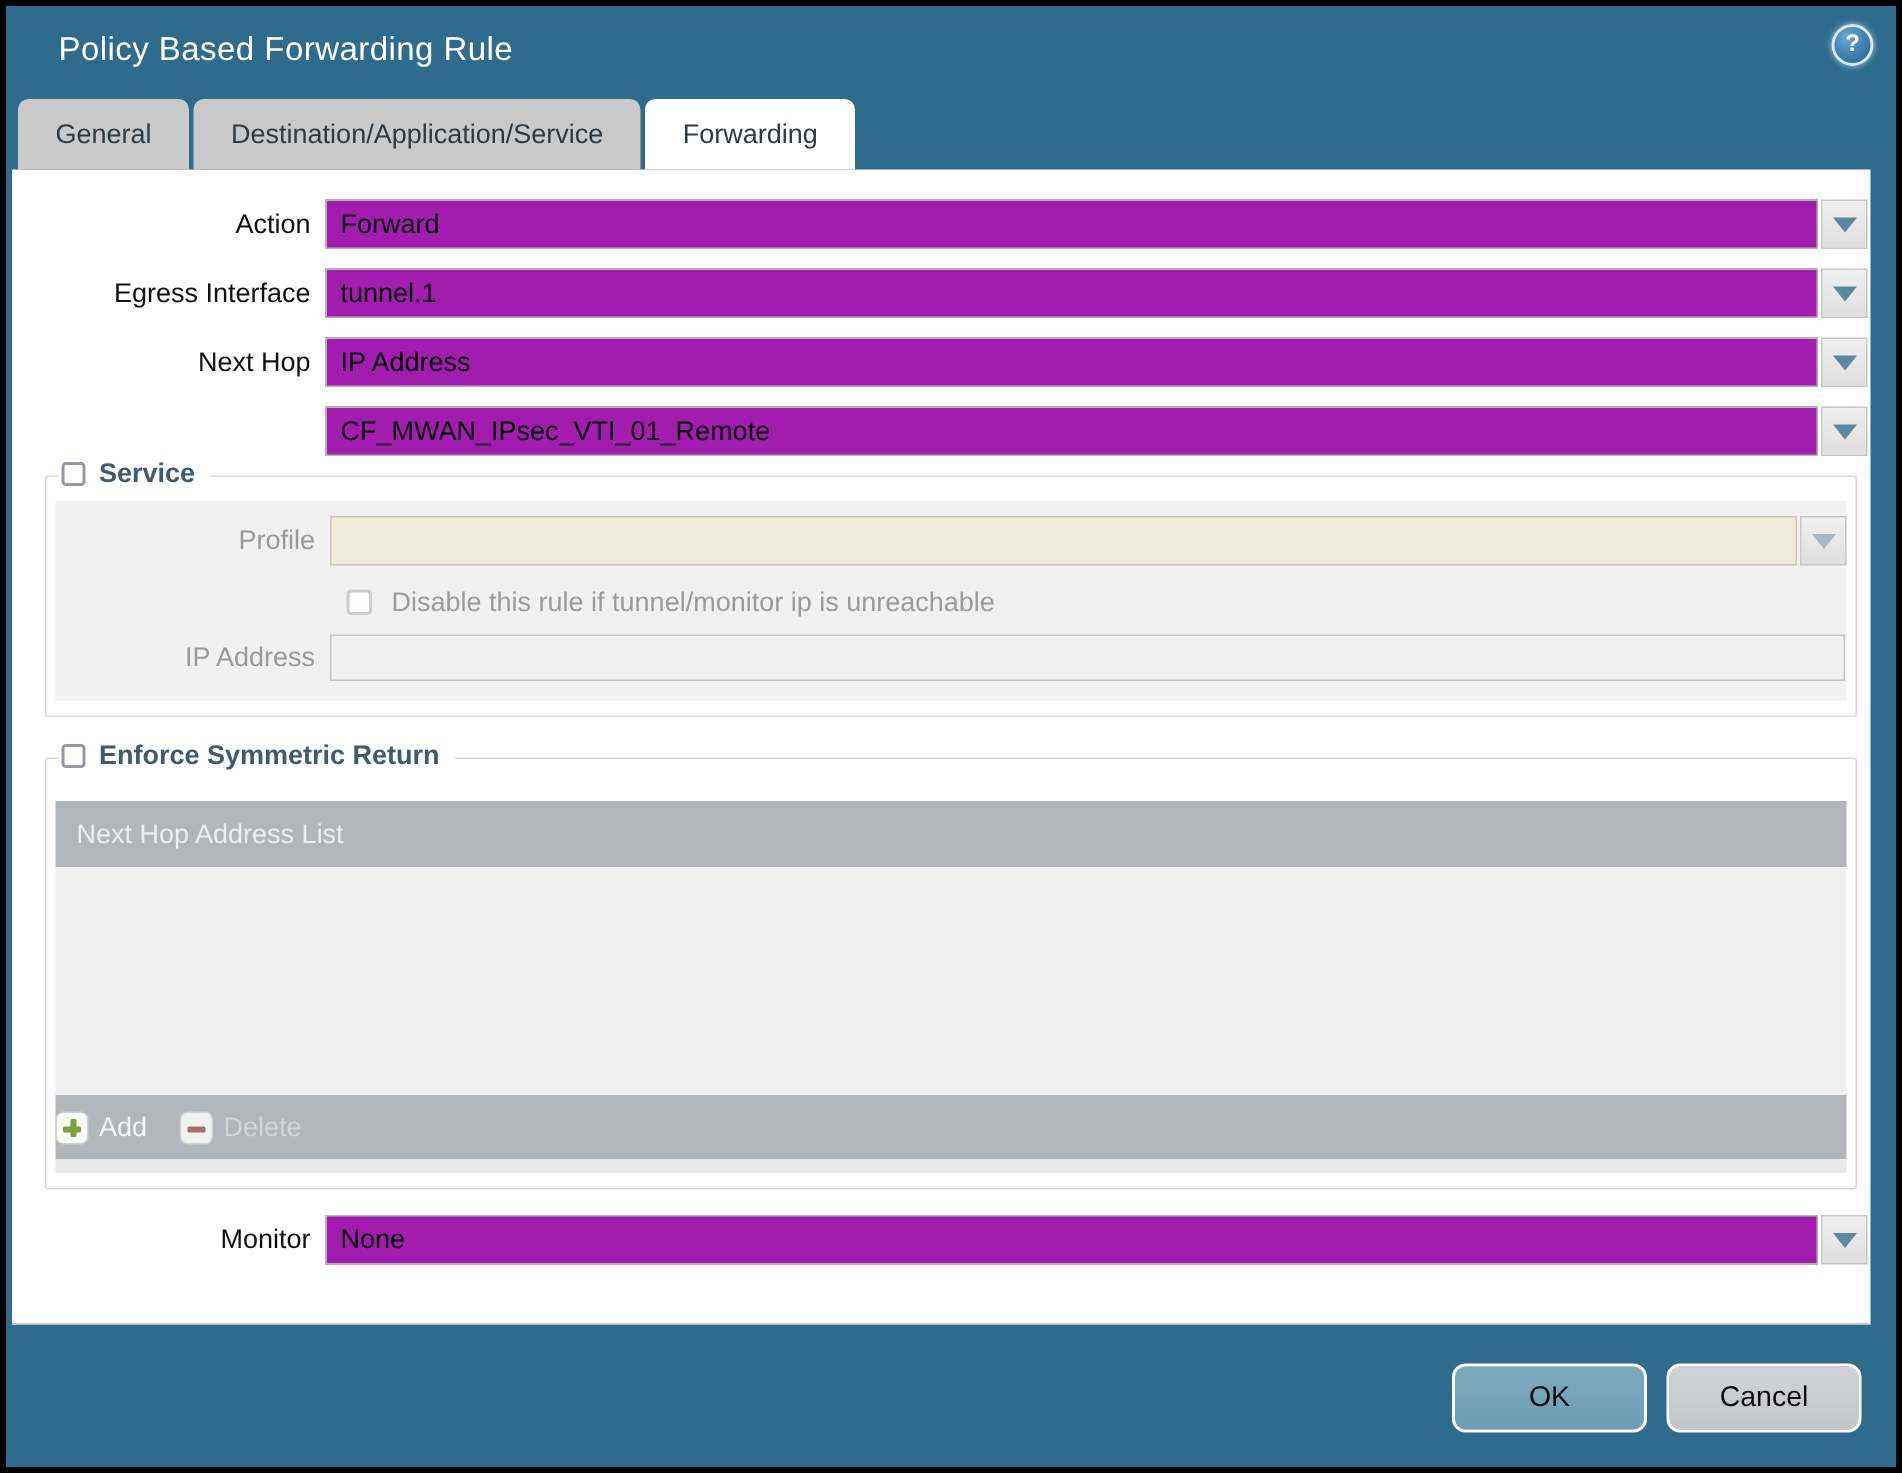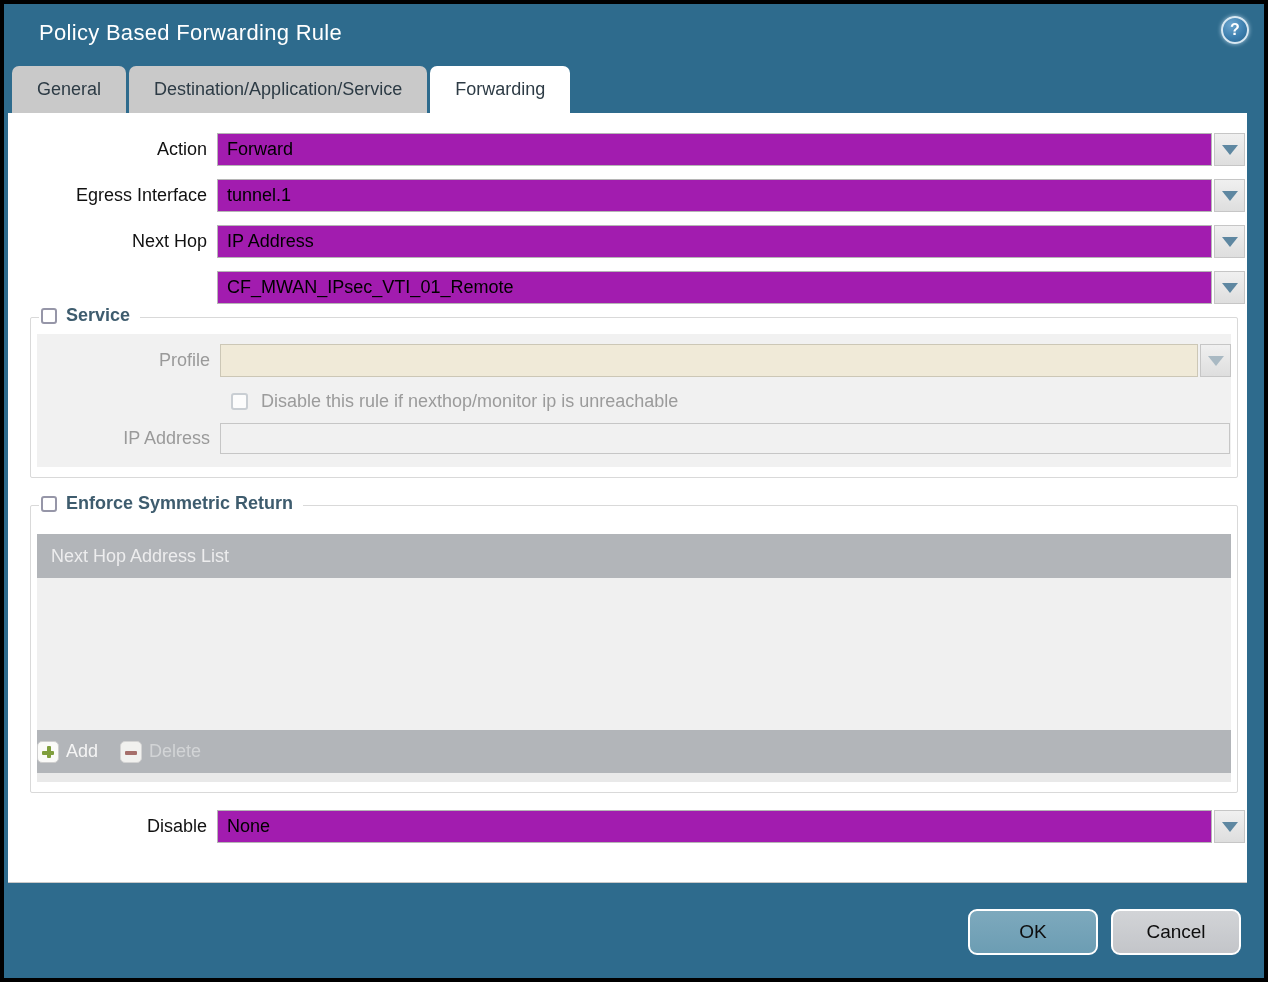--- a/index.html
+++ b/index.html
@@ -250,21 +250,21 @@
           <div class="panel-label">Profile</div>
           <div class="combo cream">
             <input type="text" readonly="" value="" style="">
             <div class="dd-btn disabled">
               <span class="dd-arrow"></span>
             </div>
           </div>
         </div>
         <div class="cb-row">
           <div class="cb disabled"></div>
-          <div class="cb-label">Disable this rule if nexthop/monitor ip is unreachable</div>
+          <div class="cb-label">Disable this rule if tunnel/monitor ip is unreachable</div>
         </div>
         <div class="panel-row ip-row">
           <div class="panel-label">IP Address</div>
           <input type="text" class="text-field" readonly="" value="" style="">
         </div>
       </div>
     </div>
 
     <div class="group symmetric">
       <div class="legend">
@@ -284,21 +284,21 @@
           <div class="tbl-btn disabled">
             <span class="mini-icon minus"></span>
             <span class="tbl-btn-label">Delete</span>
           </div>
         </div>
         <div class="nh-strip"></div>
       </div>
     </div>
 
     <div class="form-row schedule-row">
-      <div class="form-label">Disable</div>
+      <div class="form-label">Monitor</div>
       <div class="combo">
         <input type="text" value="None" style="">
         <div class="dd-btn">
           <span class="dd-arrow"></span>
         </div>
       </div>
     </div>
 
   </div>
 

